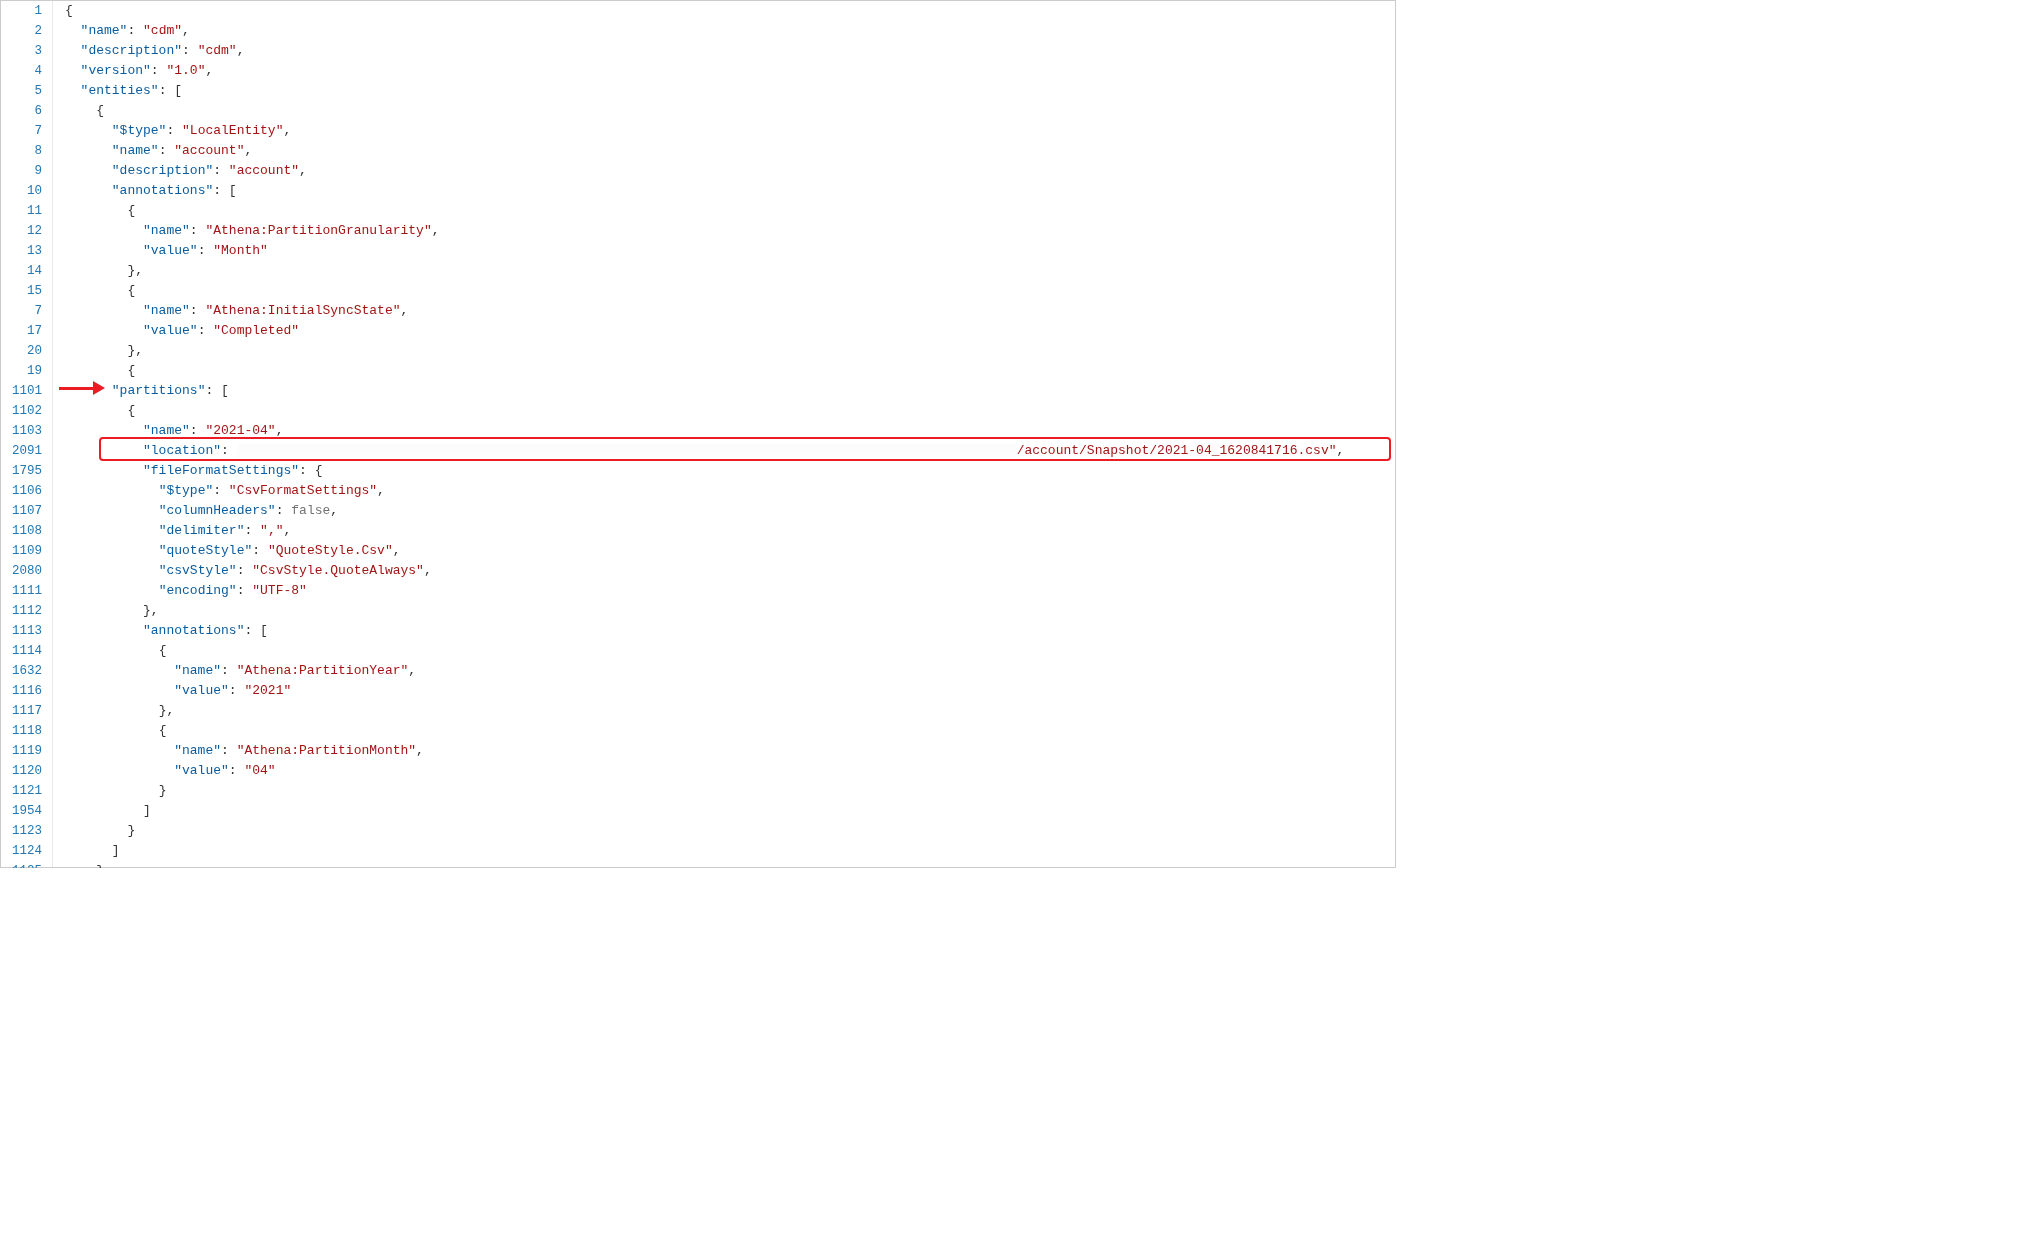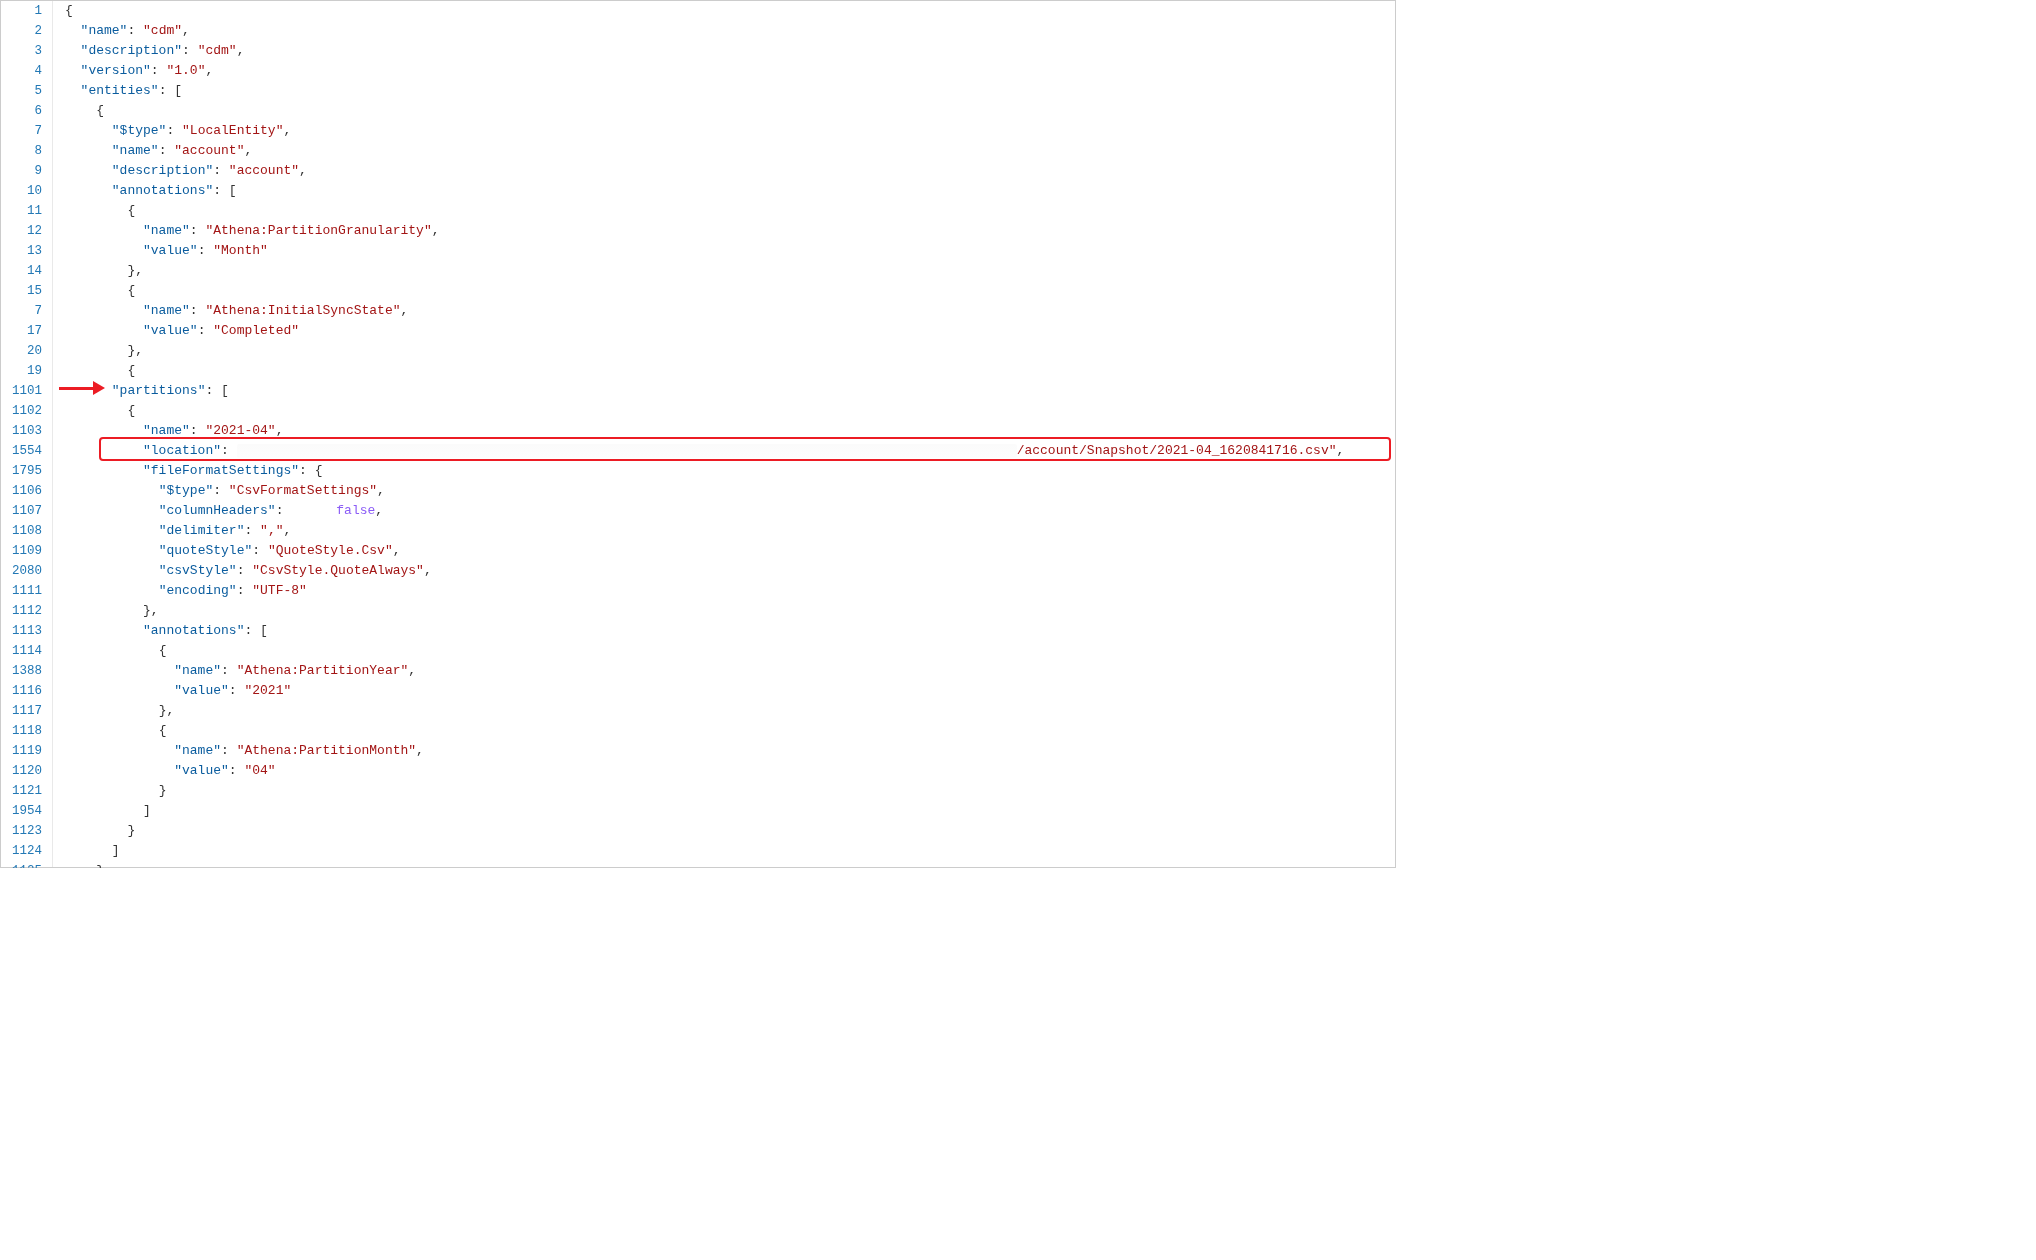--- a/index.html
+++ b/index.html
@@ -44,21 +44,21 @@
   }
   .code-line {
     line-height: 20px;
     height: 20px;
     white-space: pre;
     font-size: 13px;
   }
   .p  { color: #333; }     
   .k  { color: #0a5c9e; }  
   .s  { color: #a31515; }  
-  .b  { color: #8b5cf6; margin-left: 45px; }  
+  .b  { color: #737373; }  
   
   .arrow {
     position: absolute;
     left: 58px;
     top: 381px;
     width: 48px;
     height: 14px;
     pointer-events: none;
   }
   .arrow-line {
@@ -115,32 +115,32 @@
       <div class="ln">13</div>
       <div class="ln">14</div>
       <div class="ln">15</div>
       <div class="ln">7</div>
       <div class="ln">17</div>
       <div class="ln">20</div>
       <div class="ln">19</div>
       <div class="ln">1101</div>
       <div class="ln">1102</div>
       <div class="ln">1103</div>
-      <div class="ln">1554</div>
+      <div class="ln">2091</div>
       <div class="ln">1795</div>
       <div class="ln">1106</div>
       <div class="ln">1107</div>
       <div class="ln">1108</div>
       <div class="ln">1109</div>
       <div class="ln">2080</div>
       <div class="ln">1111</div>
       <div class="ln">1112</div>
       <div class="ln">1113</div>
       <div class="ln">1114</div>
-      <div class="ln">1388</div>
+      <div class="ln">1632</div>
       <div class="ln">1116</div>
       <div class="ln">1117</div>
       <div class="ln">1118</div>
       <div class="ln">1119</div>
       <div class="ln">1120</div>
       <div class="ln">1121</div>
       <div class="ln">1954</div>
       <div class="ln">1123</div>
       <div class="ln">1124</div>
       <div class="ln">1125</div>

